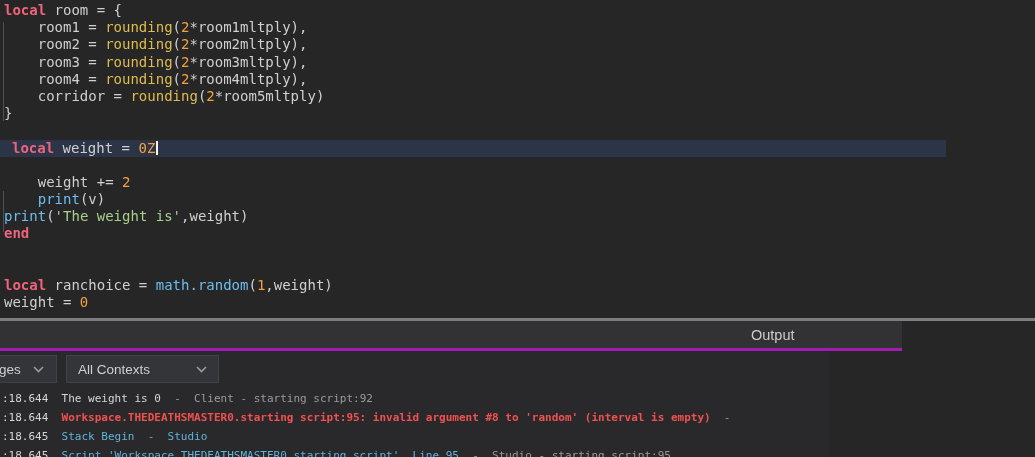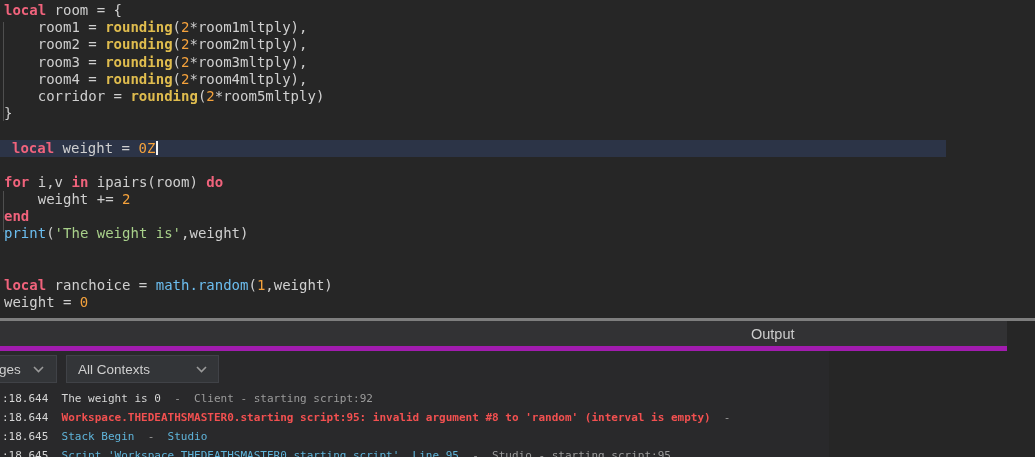--- a/index.html
+++ b/index.html
@@ -5,37 +5,37 @@
   html,body{margin:0;padding:0;background:#1b1b1b;}
   #screen{position:relative;width:1035px;height:457px;overflow:hidden;
           background:var(--background,#262626);font-family:"DejaVu Sans Mono",monospace;}
 
   
   #editor{position:absolute;left:0;top:0;width:946px;height:318px;overflow:hidden;
           padding:2px 0 0 4px;box-sizing:border-box;}
   .code-line{height:17.2px;line-height:17.2px;font-size:14px;white-space:pre;color:var(--text);}
   .code-line.current{background:var(--current-line);margin-left:-4px;padding-left:12px;}
   .tk-kw{color:var(--keyword);font-weight:bold;}
-  .tk-fn{color:var(--function);font-weight:bold;}
+  .tk-fn{color:var(--function);font-weight:normal;}
   .tk-num{color:var(--number);}
   .tk-str{color:var(--string);}
   .tk-builtin{color:var(--builtin);}
   .tk-plain{color:var(--text);}
   .tk-caret{display:inline-block;width:2px;height:14px;background:var(--caret);
             vertical-align:-2px;margin-left:1px;}
   .indent-guide{position:absolute;width:1px;background:var(--guide);left:3px;}
   #guide-1{top:22px;height:99px;}
   #guide-2{top:191px;height:41px;}
 
   
   #separator{position:absolute;left:0;top:318px;width:1035px;height:3px;background:var(--separator);}
 
   
-  #output-header{position:absolute;left:0;top:321px;width:1007px;height:30px;
-                 background:var(--panel-header);border-bottom:5px solid #a21caf;box-sizing:border-box;}
+  #output-header{position:absolute;left:0;top:321px;width:902px;height:30px;
+                 background:var(--panel-header);border-bottom:3px solid #a21caf;box-sizing:border-box;}
   #output-title{position:absolute;left:751px;top:50%;transform:translateY(-50%);
                 font-family:"Liberation Sans",sans-serif;font-size:14.5px;color:var(--title);}
   #output-body{position:absolute;left:0;top:351px;width:829px;height:106px;
                background:var(--panel-body);}
   .dropdown{position:absolute;top:4px;height:28px;display:flex;align-items:center;gap:12px;
             padding:0 11px;background:var(--button);border:1px solid var(--button-border);
             box-sizing:border-box;color:#cfcfcf;font-family:"Liberation Sans",sans-serif;
             font-size:13.5px;cursor:default;}
   #dropdown-messages{left:-13px;width:70px;}
   #dropdown-contexts{left:66px;gap:46px;}
@@ -60,24 +60,24 @@
         <div class="code-line"><span class="tk-kw">local</span><span class="tk-plain"> room = {</span></div>
         <div class="code-line"><span class="tk-plain">    room1 = </span><span class="tk-fn">rounding</span><span class="tk-plain">(</span><span class="tk-num">2</span><span class="tk-plain">*room1mltply),</span></div>
         <div class="code-line"><span class="tk-plain">    room2 = </span><span class="tk-fn">rounding</span><span class="tk-plain">(</span><span class="tk-num">2</span><span class="tk-plain">*room2mltply),</span></div>
         <div class="code-line"><span class="tk-plain">    room3 = </span><span class="tk-fn">rounding</span><span class="tk-plain">(</span><span class="tk-num">2</span><span class="tk-plain">*room3mltply),</span></div>
         <div class="code-line"><span class="tk-plain">    room4 = </span><span class="tk-fn">rounding</span><span class="tk-plain">(</span><span class="tk-num">2</span><span class="tk-plain">*room4mltply),</span></div>
         <div class="code-line"><span class="tk-plain">    corridor = </span><span class="tk-fn">rounding</span><span class="tk-plain">(</span><span class="tk-num">2</span><span class="tk-plain">*room5mltply)</span></div>
         <div class="code-line"><span class="tk-plain">}</span></div>
         <div class="code-line"></div>
         <div class="code-line current"><span class="tk-kw">local</span><span class="tk-plain"> weight = </span><span class="tk-num">0Z</span><span class="tk-caret"></span></div>
         <div class="code-line"></div>
-        <div class="code-line"><span class="tk-kw">for</span><span class="tk-plain"> i,v </span><span class="tk-kw">in</span><span class="tk-plain"> ipairs(room) </span><span class="tk-kw">do</span></div>
         <div class="code-line"><span class="tk-plain">    weight += </span><span class="tk-num">2</span></div>
+        <div class="code-line"><span class="tk-plain">    </span><span class="tk-builtin">print</span><span class="tk-plain">(v)</span></div>
+        <div class="code-line"><span class="tk-builtin">print</span><span class="tk-plain">(</span><span class="tk-str">'The weight is'</span><span class="tk-plain">,weight)</span></div>
         <div class="code-line"><span class="tk-kw">end</span></div>
-        <div class="code-line"><span class="tk-builtin">print</span><span class="tk-plain">(</span><span class="tk-str">'The weight is'</span><span class="tk-plain">,weight)</span></div>
         <div class="code-line"></div>
         <div class="code-line"></div>
         <div class="code-line"><span class="tk-kw">local</span><span class="tk-plain"> ranchoice = </span><span class="tk-builtin">math.random</span><span class="tk-plain">(</span><span class="tk-num">1</span><span class="tk-plain">,weight)</span></div>
         <div class="code-line"><span class="tk-plain">weight = </span><span class="tk-num">0</span></div>
       </div>
   </div>
 
   <div id="separator"></div>
 
   <div id="output-header">

